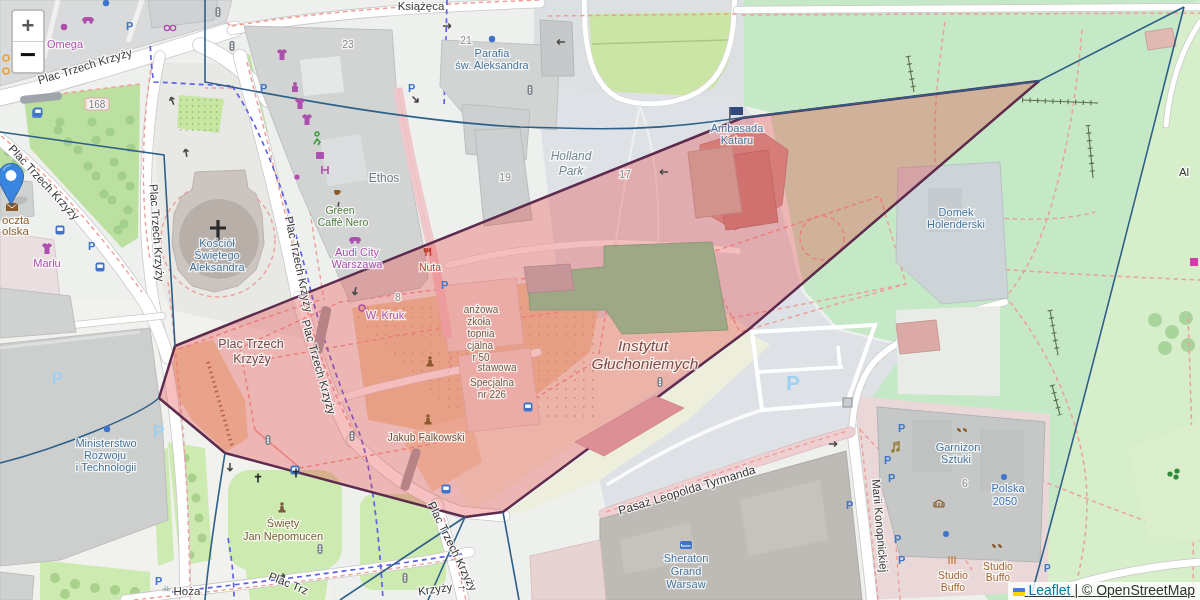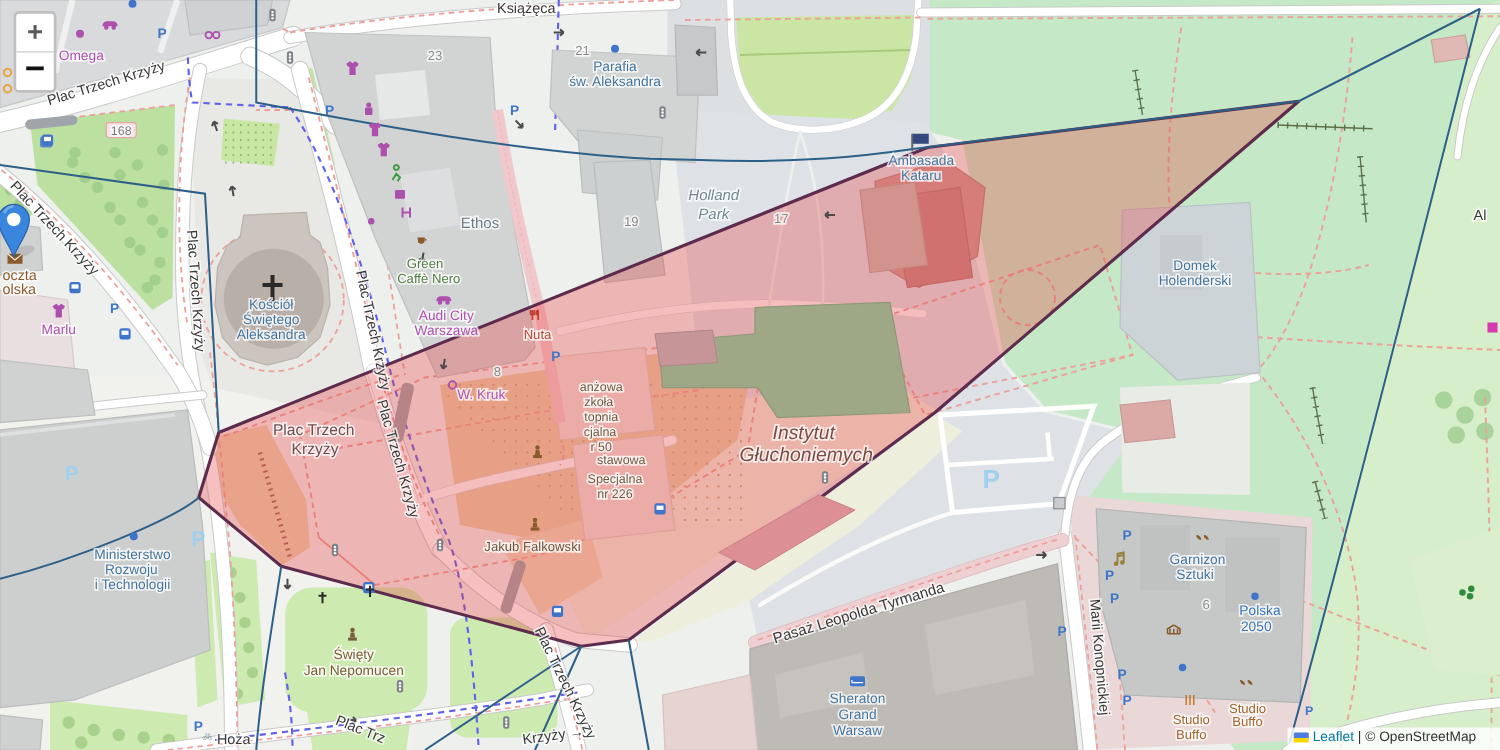--- a/index.html
+++ b/index.html
@@ -2,21 +2,21 @@
 <html><head>
 <meta charset="utf-8">
 <style>
   html,body{margin:0;padding:0;}
   #map{position:relative;width:1200px;height:600px;overflow:hidden;font-family:"Liberation Sans",sans-serif;background:#eef0ed;}
   svg{position:absolute;top:0;left:0;display:block;}
   .zoomctl{position:absolute;left:11px;top:9px;width:30px;border:2px solid rgba(0,0,0,0.25);border-radius:4px;background:#fff;z-index:10;}
   .zbtn{width:30px;height:30px;line-height:30px;text-align:center;font-size:22px;font-weight:bold;}
   .zbtn.plus{border-bottom:1px solid #ccc;color:#5a5a5a;}
   .zbtn.minus{color:#111;font-size:28px;line-height:26px;}
-  .attrib{position:absolute;right:0;bottom:0;background:rgba(255,255,255,0.82);font-size:11px;color:#333;padding:2px 19px 3px 5px;z-index:10;line-height:13px;}
+  .attrib{position:absolute;right:0;bottom:0;background:rgba(255,255,255,0.82);font-size:14px;color:#333;padding:2px 5px 3px 5px;z-index:10;line-height:13px;text-decoration:underline;}
   .attrib a{color:#0078a8;text-decoration:none;}
   .flag{display:inline-block;width:12px;height:8px;vertical-align:-1px;background:linear-gradient(#4c7be1 50%,#ffd500 50%);border-radius:1px;}
 </style>
 </head>
 <body>
 <div id="map">
 <svg width="1200" height="600" viewBox="0 0 1200 600">
 <rect x="0" y="0" width="1200" height="600" fill="#eef0ed"></rect>
 <rect x="0" y="300" width="330" height="300" fill="#f1f1ee"></rect>
 <path d="M737,-5 L740,105 L770,112 L804,290 L838,328 L906,345 L852,408 L862,430 L930,520 L988,600 L1200,600 L1200,-5 Z" fill="#c5e9c7"></path>

